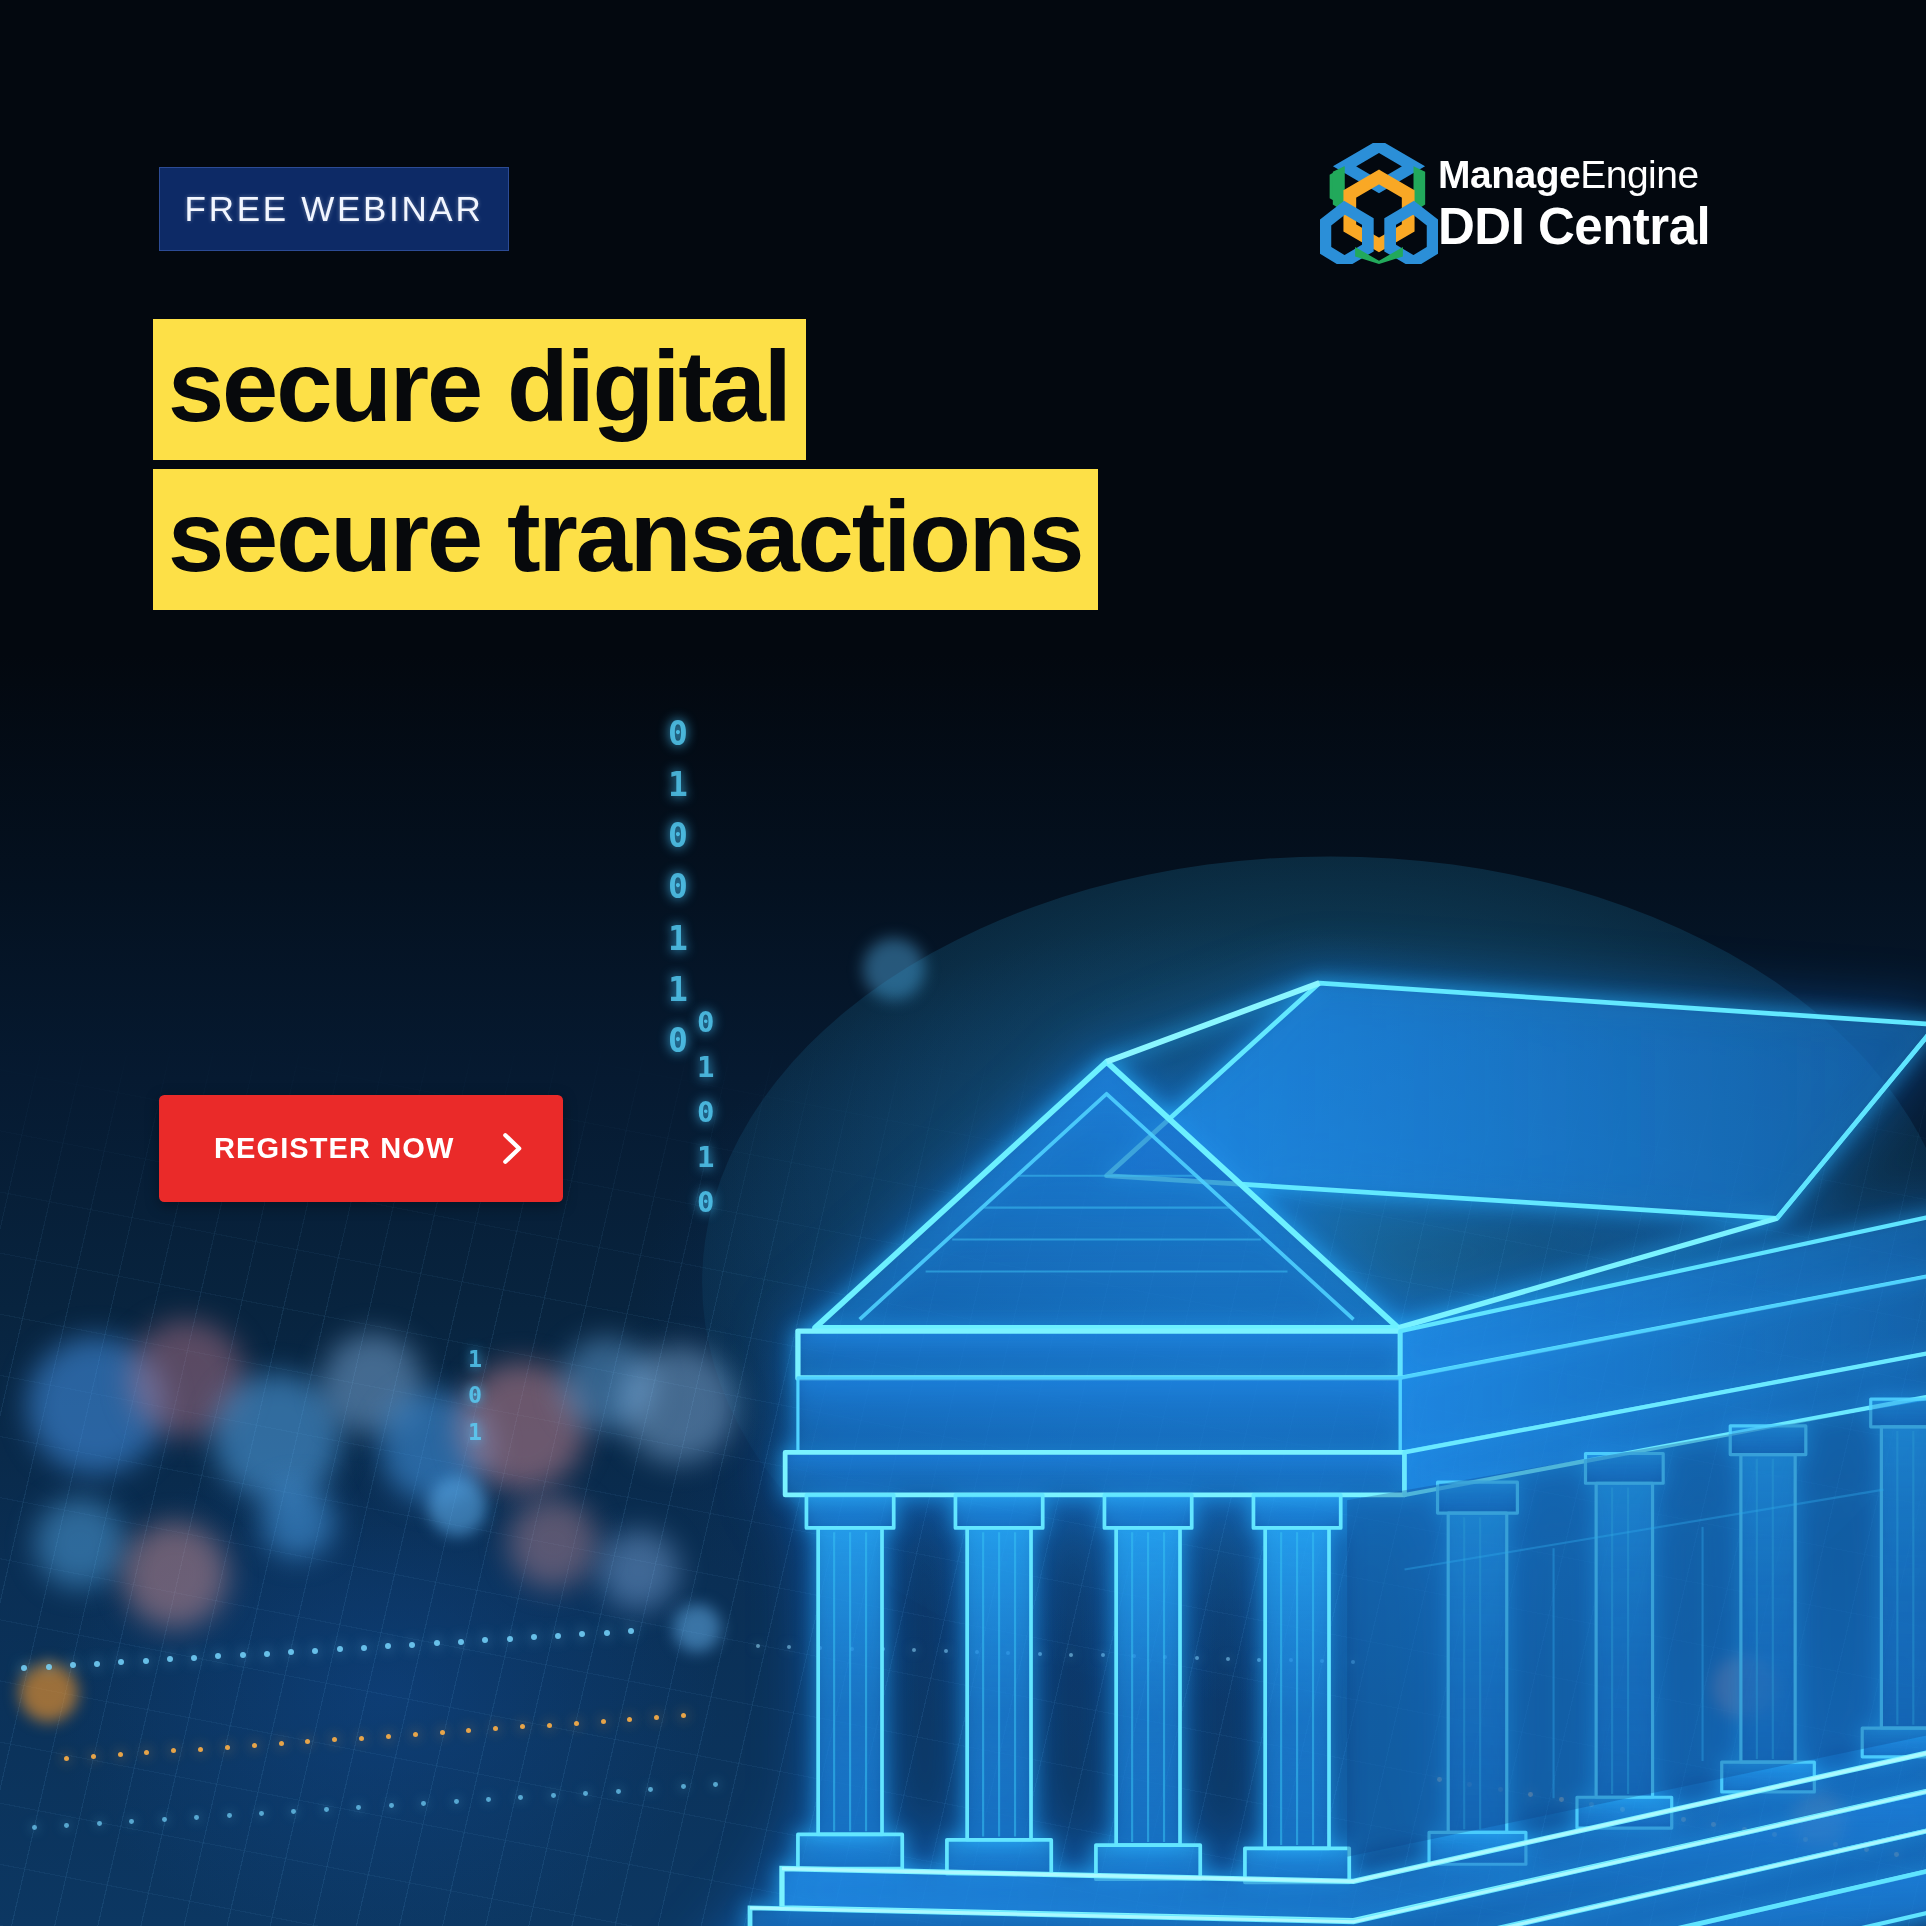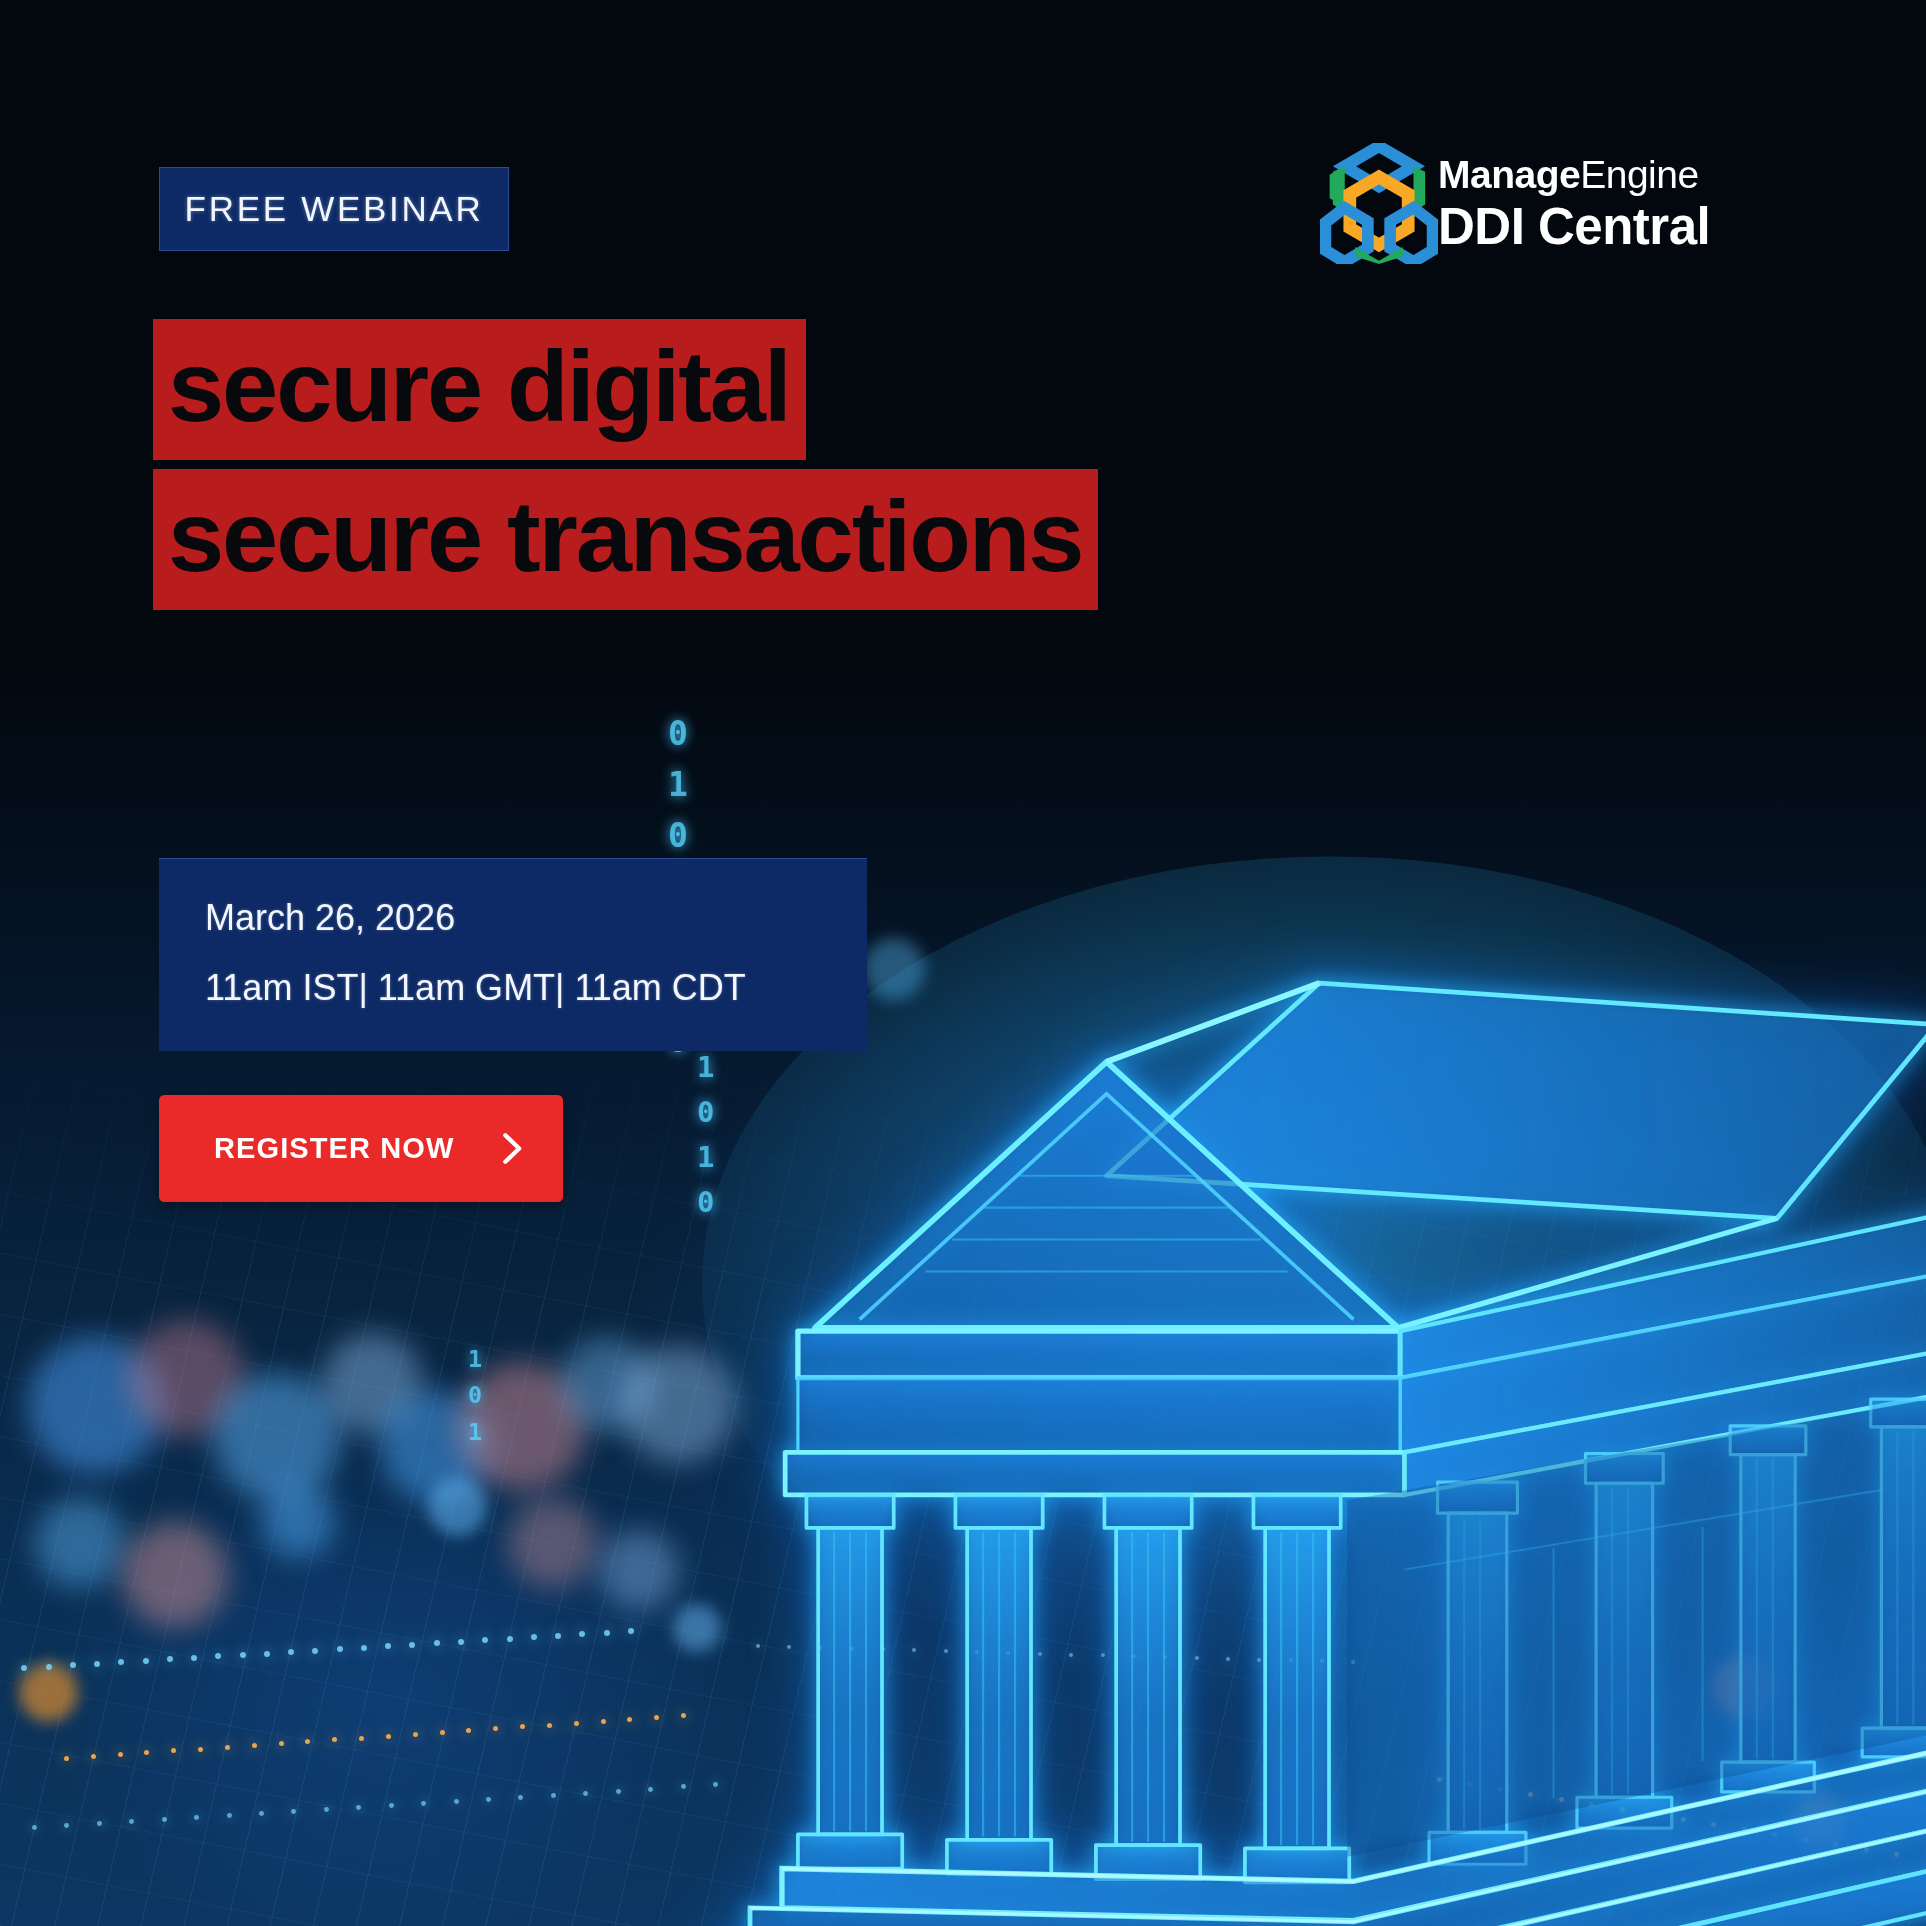--- a/index.html
+++ b/index.html
@@ -72,21 +72,21 @@
     text-shadow:0 0 4.3px rgba(255,255,255,.35);
   }
 
   .headline{position:absolute;left:153px;top:319px;width:1437px;}
   .h-line1{
     color:#ffffff;font-size:98px;line-height:1.0;font-weight:400;
     letter-spacing:-1.1px;margin:0 0 7.4px 0;padding-left:6.4px;
     text-shadow:0 0 5.3px rgba(255,255,255,.18);
   }
   .h-hl{
-    display:inline-block;background:#b91c1c;color:#07090c;
+    display:inline-block;background:#fde047;color:#07090c;
     font-size:101px;line-height:1.0;font-weight:700;letter-spacing:-2.1px;
     padding:17px 16px 23.4px 15px;margin:0 0 8.5px 0;
   }
   .h-row{display:block;}
 
   .infobox{
     position:absolute;left:159px;top:858px;width:708px;height:193px;
     background:#0d2a66;border-top:1.6px solid #2c4b95;
     padding:38px 0 0 46px;
   }
@@ -459,24 +459,20 @@
 
   <div class="headline">
     <div class="h-row">
       <span class="h-hl">secure digital</span>
     </div>
     <div class="h-row">
       <span class="h-hl">secure transactions</span>
     </div>
   </div>
 
-  <div class="infobox">
-    <p class="info-date">March 26, 2026</p>
-    <p class="info-times">11am IST| 11am GMT| 11am CDT</p>
-  </div>
 
   <div class="register" role="button">
     <span class="register-label">REGISTER NOW</span>
     <span class="register-chev">
       <svg width="24.5" height="33" viewBox="0 0 46 62">
         <path d="M10 6 L36 31 L10 56" fill="none" stroke="#ffffff" stroke-width="8" stroke-linecap="round" stroke-linejoin="round"></path>
       </svg>
     </span>
   </div>
 

